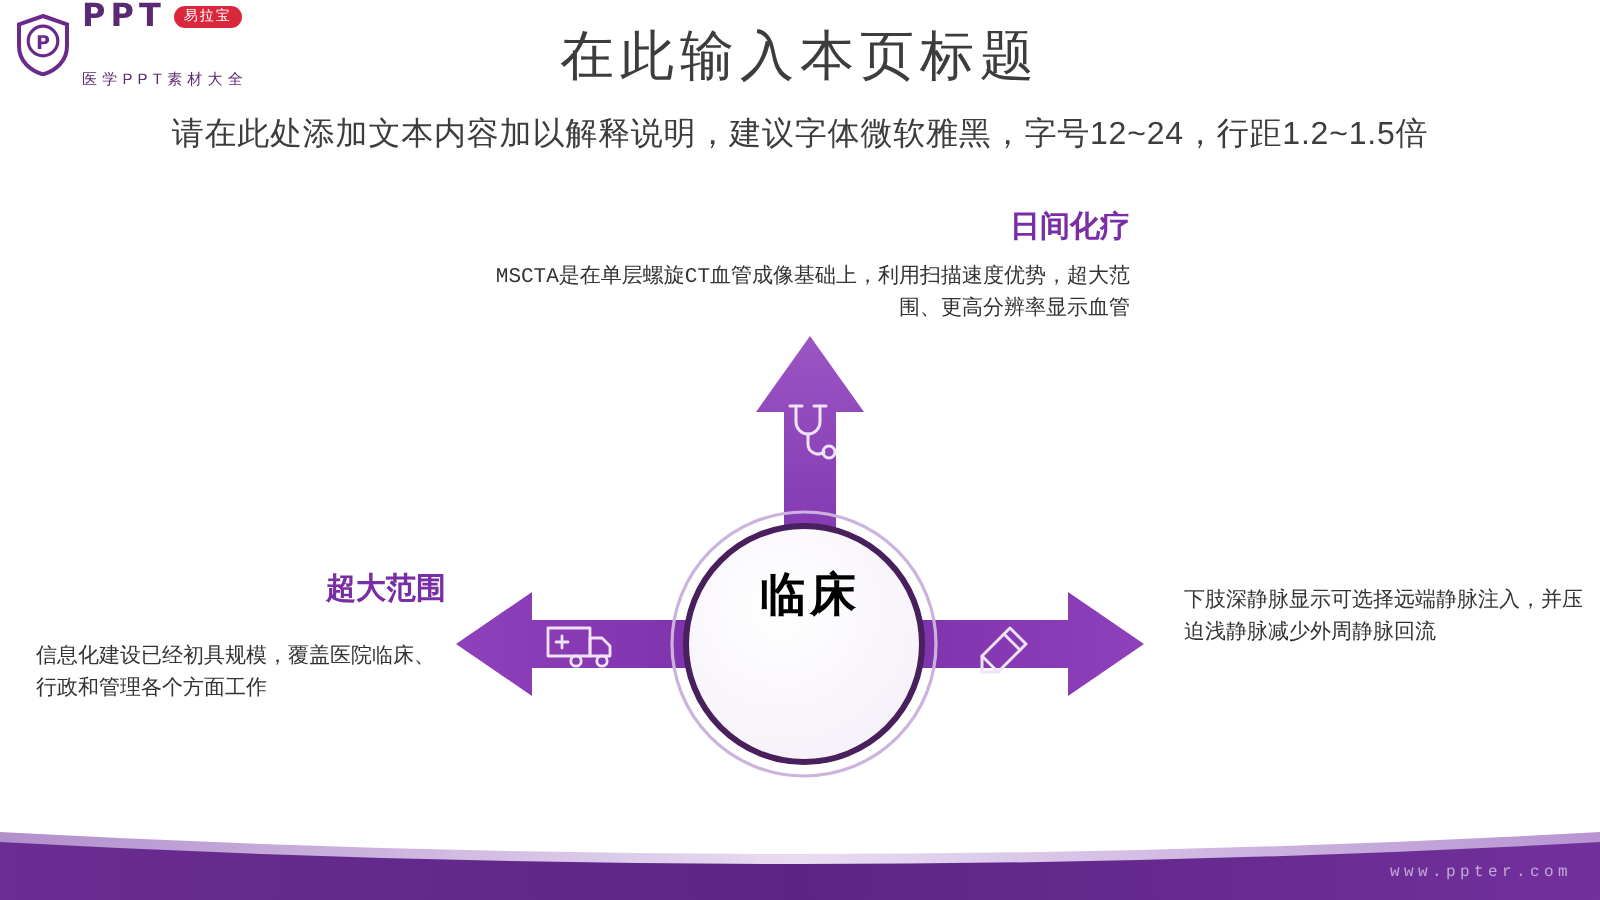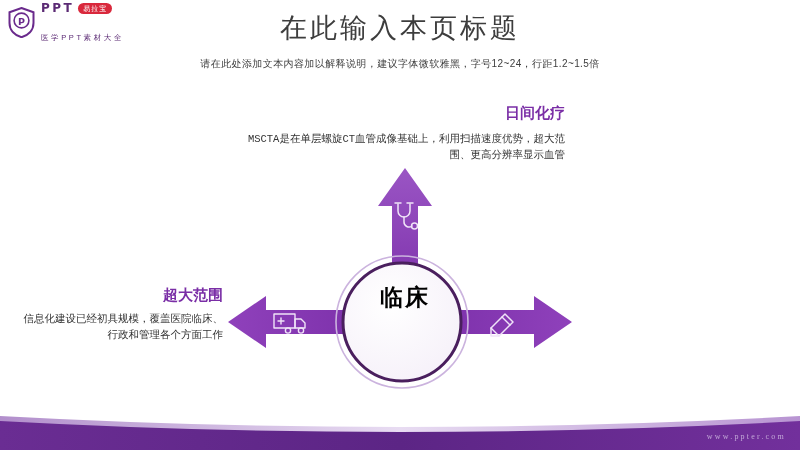--- a/index.html
+++ b/index.html
@@ -13,69 +13,69 @@
 
   
   .bottom-band{
     position:absolute; left:0; bottom:0; width:800px; height:38px;
     overflow:hidden; z-index:1;
   }
   .bottom-band svg{ display:block; }
   .watermark{
     position:absolute; right:14px; bottom:9px; z-index:3;
     font-size:8px; letter-spacing:2.2px;
-    color:#c3a8d8; font-family:Liberation Serif, serif;
+    color:#c3a8d8; font-family:Liberation Mono, monospace;
   }
 
   
   .logo{ position:absolute; left:8px; top:5px; width:132px; height:34px; z-index:5;
          display:flex; align-items:center; }
   .logo-shield{ width:27px; height:31px; flex:none; position:relative; }
   .logo-text{ margin-left:6px; display:flex; flex-direction:column; justify-content:center; }
   .logo-row1{ display:flex; align-items:center; }
   .logo-ppt{
-    font-size:12px; font-weight:bold; letter-spacing:2.5px;
+    font-size:16px; font-weight:bold; letter-spacing:2.5px;
     color:#5b2a74; font-family:"DejaVu Sans",sans-serif; line-height:1;
   }
   .logo-badge{
     margin-left:4px; background:#d9283c; color:#fff;
     font-size:7px; padding:2px 5px; border-radius:7px;
     letter-spacing:1px; line-height:1; white-space:nowrap;
   }
   .logo-sub{
     font-size:7.5px; color:#5b2a74; letter-spacing:2.6px;
     margin-top:20px; line-height:1; white-space:nowrap;
   }
 
   
   .page-title{
     position:absolute; top:10px; left:0; width:800px; text-align:center;
     font-size:27px; font-weight:normal; color:#3d3d3d;
     letter-spacing:3px; z-index:4;
   }
   .page-subtitle{
     position:absolute; top:57px; left:0; width:800px; text-align:center;
-    font-size:10px; color:#3d3d3d; letter-spacing:0.4px; z-index:4;
+    font-size:16px; color:#3d3d3d; letter-spacing:0.4px; z-index:4;
   }
 
   
   .blk-head{ font-size:15px; font-weight:bold; color:#7a2ea6; line-height:1.2; }
   .blk-body{ font-size:10.5px; color:#333; line-height:1.55; }
 
   .block-top{
     position:absolute; top:106px; left:235px; width:330px;
     text-align:right; z-index:4;font-family:Liberation Mono, monospace;
   }
   .block-top .blk-body{ margin-top:7px; }
 
   .block-left{
     position:absolute; top:286px; left:18px; width:205px;
     text-align:right; z-index:4;
   }
-  .block-left .blk-body{ margin-top:6px; text-align:right; }
+  .block-left .blk-body{ margin-top:16px; text-align:left; }
 
   .block-right{
     position:absolute; top:286px; left:592px; width:200px;
     text-align:left; z-index:4;
   }
   .block-right .blk-body{ margin-top:6px; }
 
   
   .diagram{ position:absolute; left:0; top:0; width:800px; height:450px; z-index:2; }
   .diagram svg{ position:absolute; left:0; top:0; }
@@ -199,13 +199,14 @@
   <div class="blk-head">日间化疗</div>
   <div class="blk-body">MSCTA是在单层螺旋CT血管成像基础上，利用扫描速度优势，超大范围、更高分辨率显示血管</div>
 </div>
 
 <div class="block-left">
   <div class="blk-head">超大范围</div>
   <div class="blk-body">信息化建设已经初具规模，覆盖医院临床、行政和管理各个方面工作</div>
 </div>
 
 <div class="block-right">
+  <div class="blk-body">下肢深静脉显示可选择远端静脉注入，并压迫浅静脉减少外周静脉回流</div>
 </div>
 
 </body></html>

